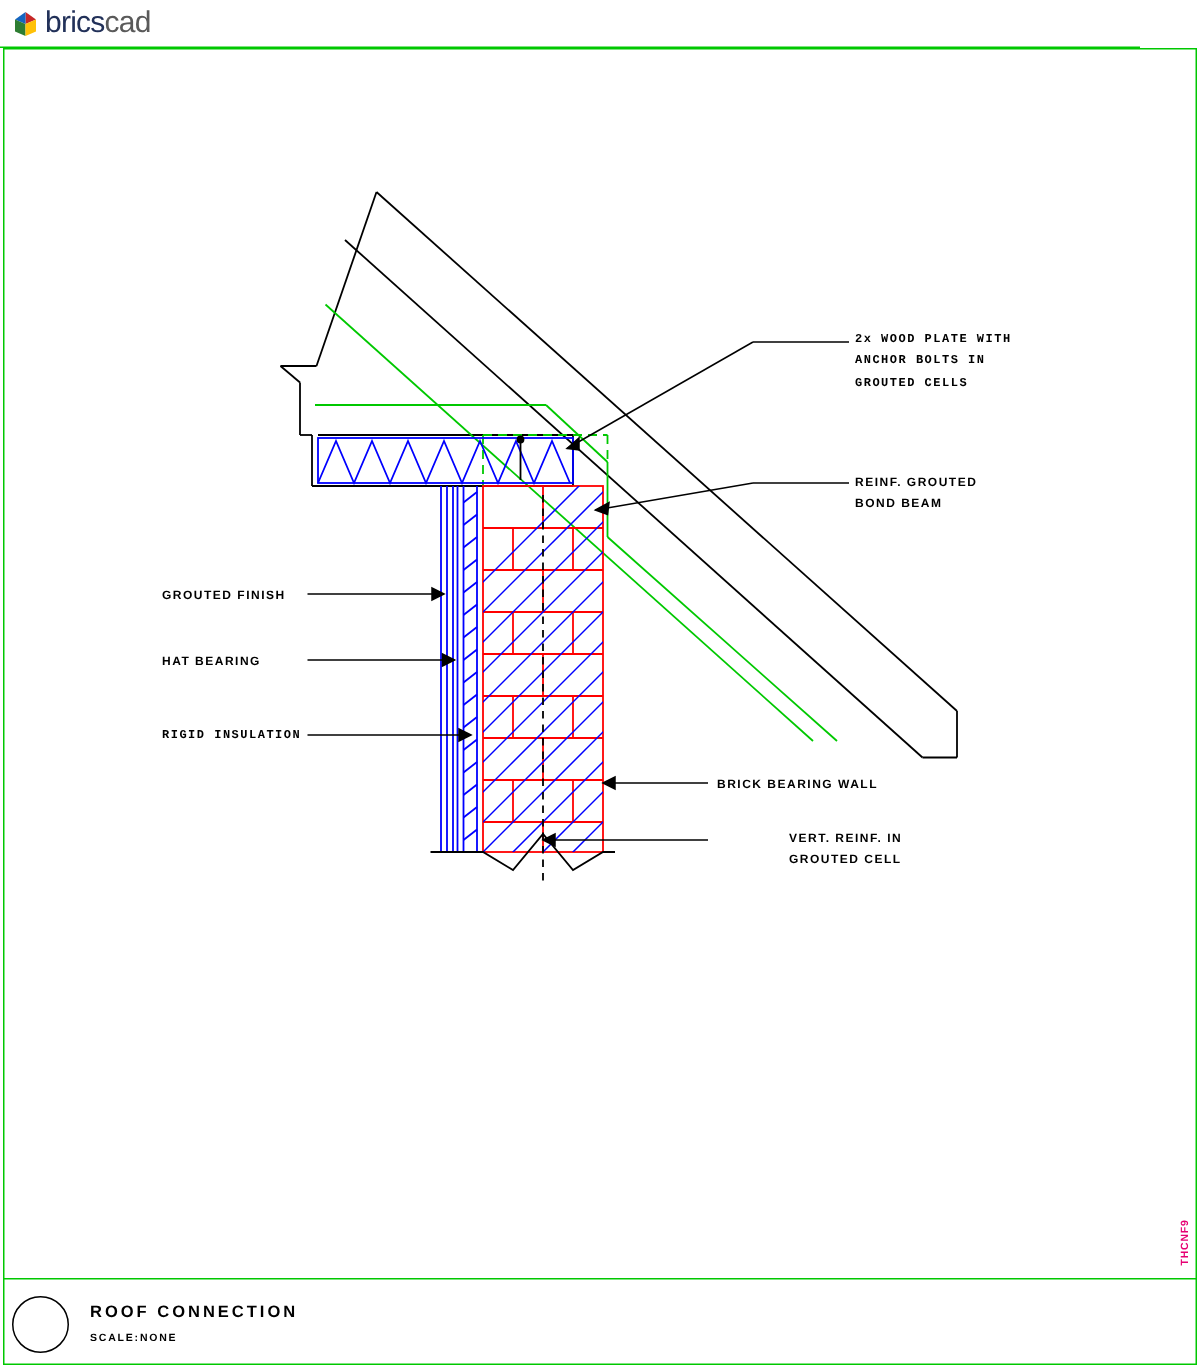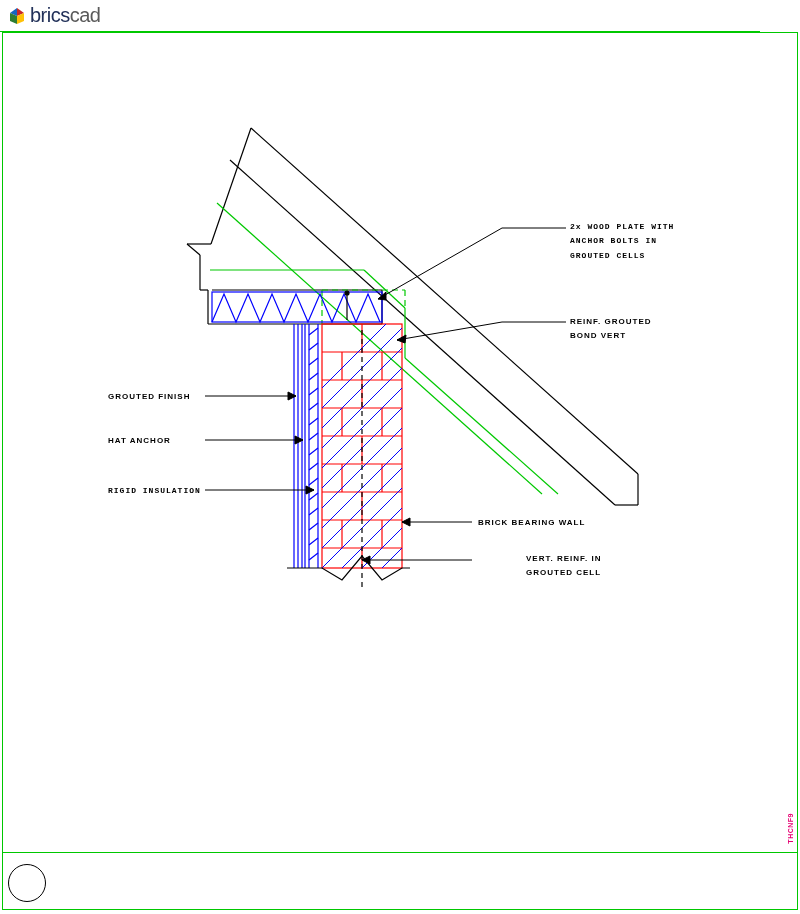--- a/index.html
+++ b/index.html
@@ -288,25 +288,29 @@
     <line x1="360" y1="500" x2="470" y2="500"></line>
     <polygon points="360,500 368,496 368,504"></polygon>
   </g>
 </svg>
 </div>
 
 <div class="label" style="left:570px; top:220px;font-family:Liberation Mono, monospace;">2x WOOD PLATE WITH
 ANCHOR BOLTS IN
 GROUTED CELLS</div>
 <div class="label" style="left:570px; top:315px;">REINF. GROUTED
-BOND VERT</div>
+BOND BEAM</div>
 <div class="label" style="left:108px; top:390px;">GROUTED FINISH</div>
-<div class="label" style="left:108px; top:434px;">HAT ANCHOR</div>
+<div class="label" style="left:108px; top:434px;">HAT BEARING</div>
 <div class="label" style="left:108px; top:484px;font-family:Liberation Mono, monospace;">RIGID INSULATION</div>
 <div class="label" style="left:478px; top:516px;">BRICK BEARING WALL</div>
 <div class="label" style="left:478px; top:552px;margin-left:48px;">VERT. REINF. IN
 GROUTED CELL</div>
 
 <div class="side-tag">THCNF9</div>
 
 <div class="title-block">
   <div class="circle-icon"></div>
+  <div class="title-text">
+    <div class="title-main">ROOF CONNECTION</div>
+    <div class="title-sub">SCALE:NONE</div>
+  </div>
 </div>
 
 </body></html>

